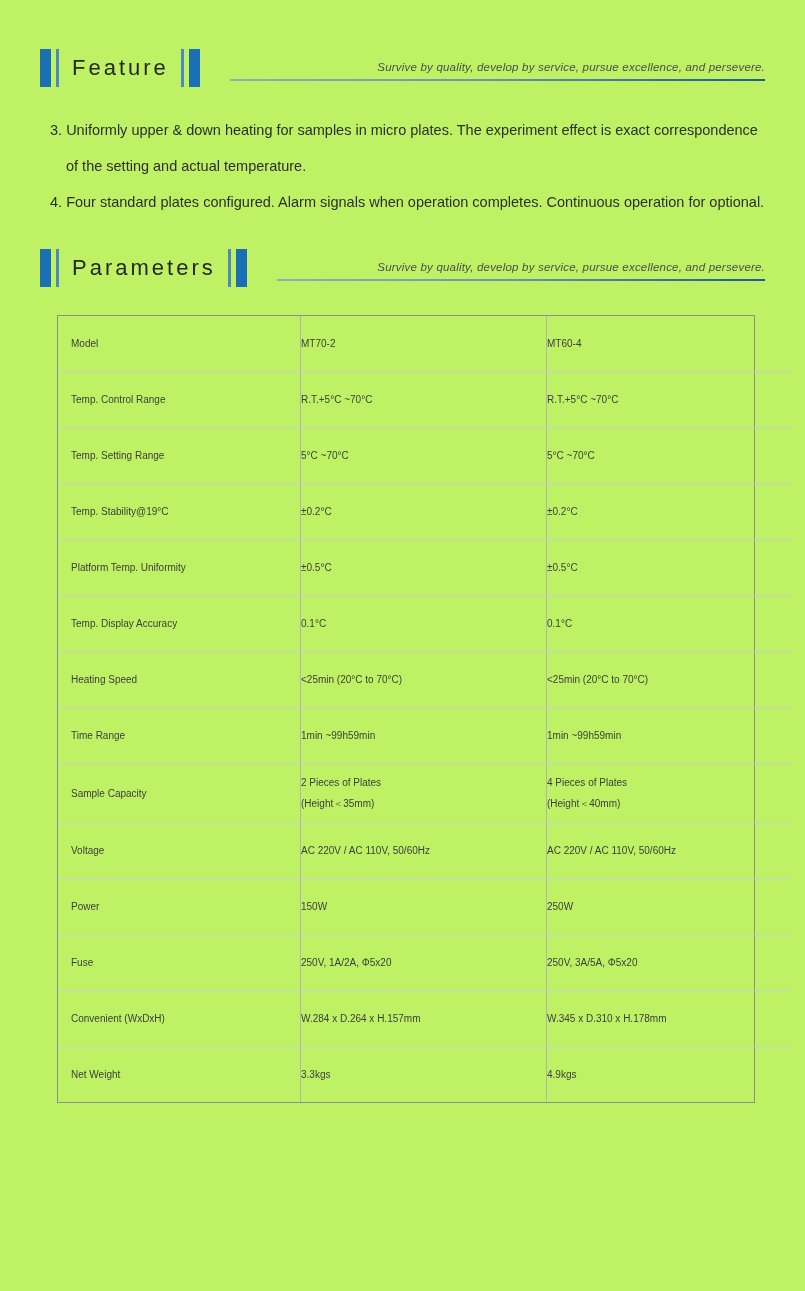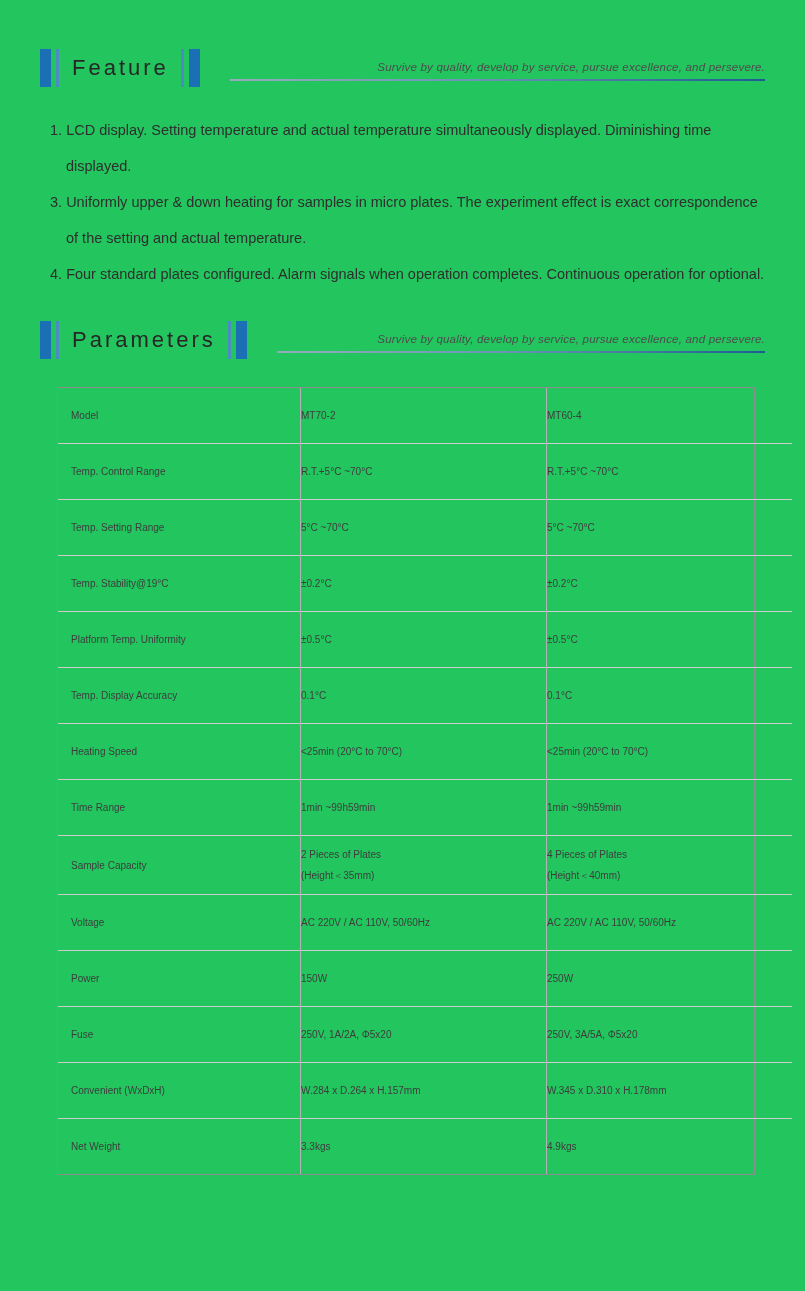--- a/index.html
+++ b/index.html
@@ -1,21 +1,21 @@
 <!DOCTYPE html>
 <html><head>
 <meta charset="utf-8">
 <style>
   html,body { margin:0; padding:0; background:#ffffff; }
   .page {
     position:relative;
     width:805px; height:1291px;
     box-sizing:border-box;
     padding:48px 40px 0 40px;
-    background:#22c55e;
+    background:#bef264;
     font-family:"Liberation Sans","DejaVu Sans",sans-serif;
     overflow:hidden;
   }
 
   
   .sec-head { display:flex; height:40px; }
   .head-left { display:flex; align-items:center; flex:0 0 auto; }
   .bar-thick { width:11px; height:38px; background:#1b6fb5; }
   .bar-thin  { width:3px;  height:38px; background:#4e8ac2; }
   .head-left .bar-thin  { margin-left:5px; }
@@ -75,21 +75,20 @@
       <span class="bar-thin right"></span>
       <span class="bar-thick right"></span>
     </div>
     <div class="head-right">
       <div class="tagline">Survive by quality, develop by service, pursue excellence, and persevere.</div>
       <div class="head-rule"></div>
     </div>
   </div>
 
   <div class="feature-list">
-    <div class="feat-item"><span>1.</span> <span>LCD display. Setting temperature and actual temperature simultaneously displayed. Diminishing time displayed.</span></div>
     <div class="feat-item"><span>3.</span> <span>Uniformly upper &amp; down heating for samples in micro plates. The experiment effect is exact correspondence of the setting and actual temperature.</span></div>
     <div class="feat-item"><span>4.</span> <span>Four standard plates configured. Alarm signals when operation completes. Continuous operation for optional.</span></div>
   </div>
 
   <div class="sec-head params-head">
     <div class="head-left">
       <span class="bar-thick"></span>
       <span class="bar-thin"></span>
       <h2 class="sec-title">Parameters</h2>
       <span class="bar-thin right"></span>

